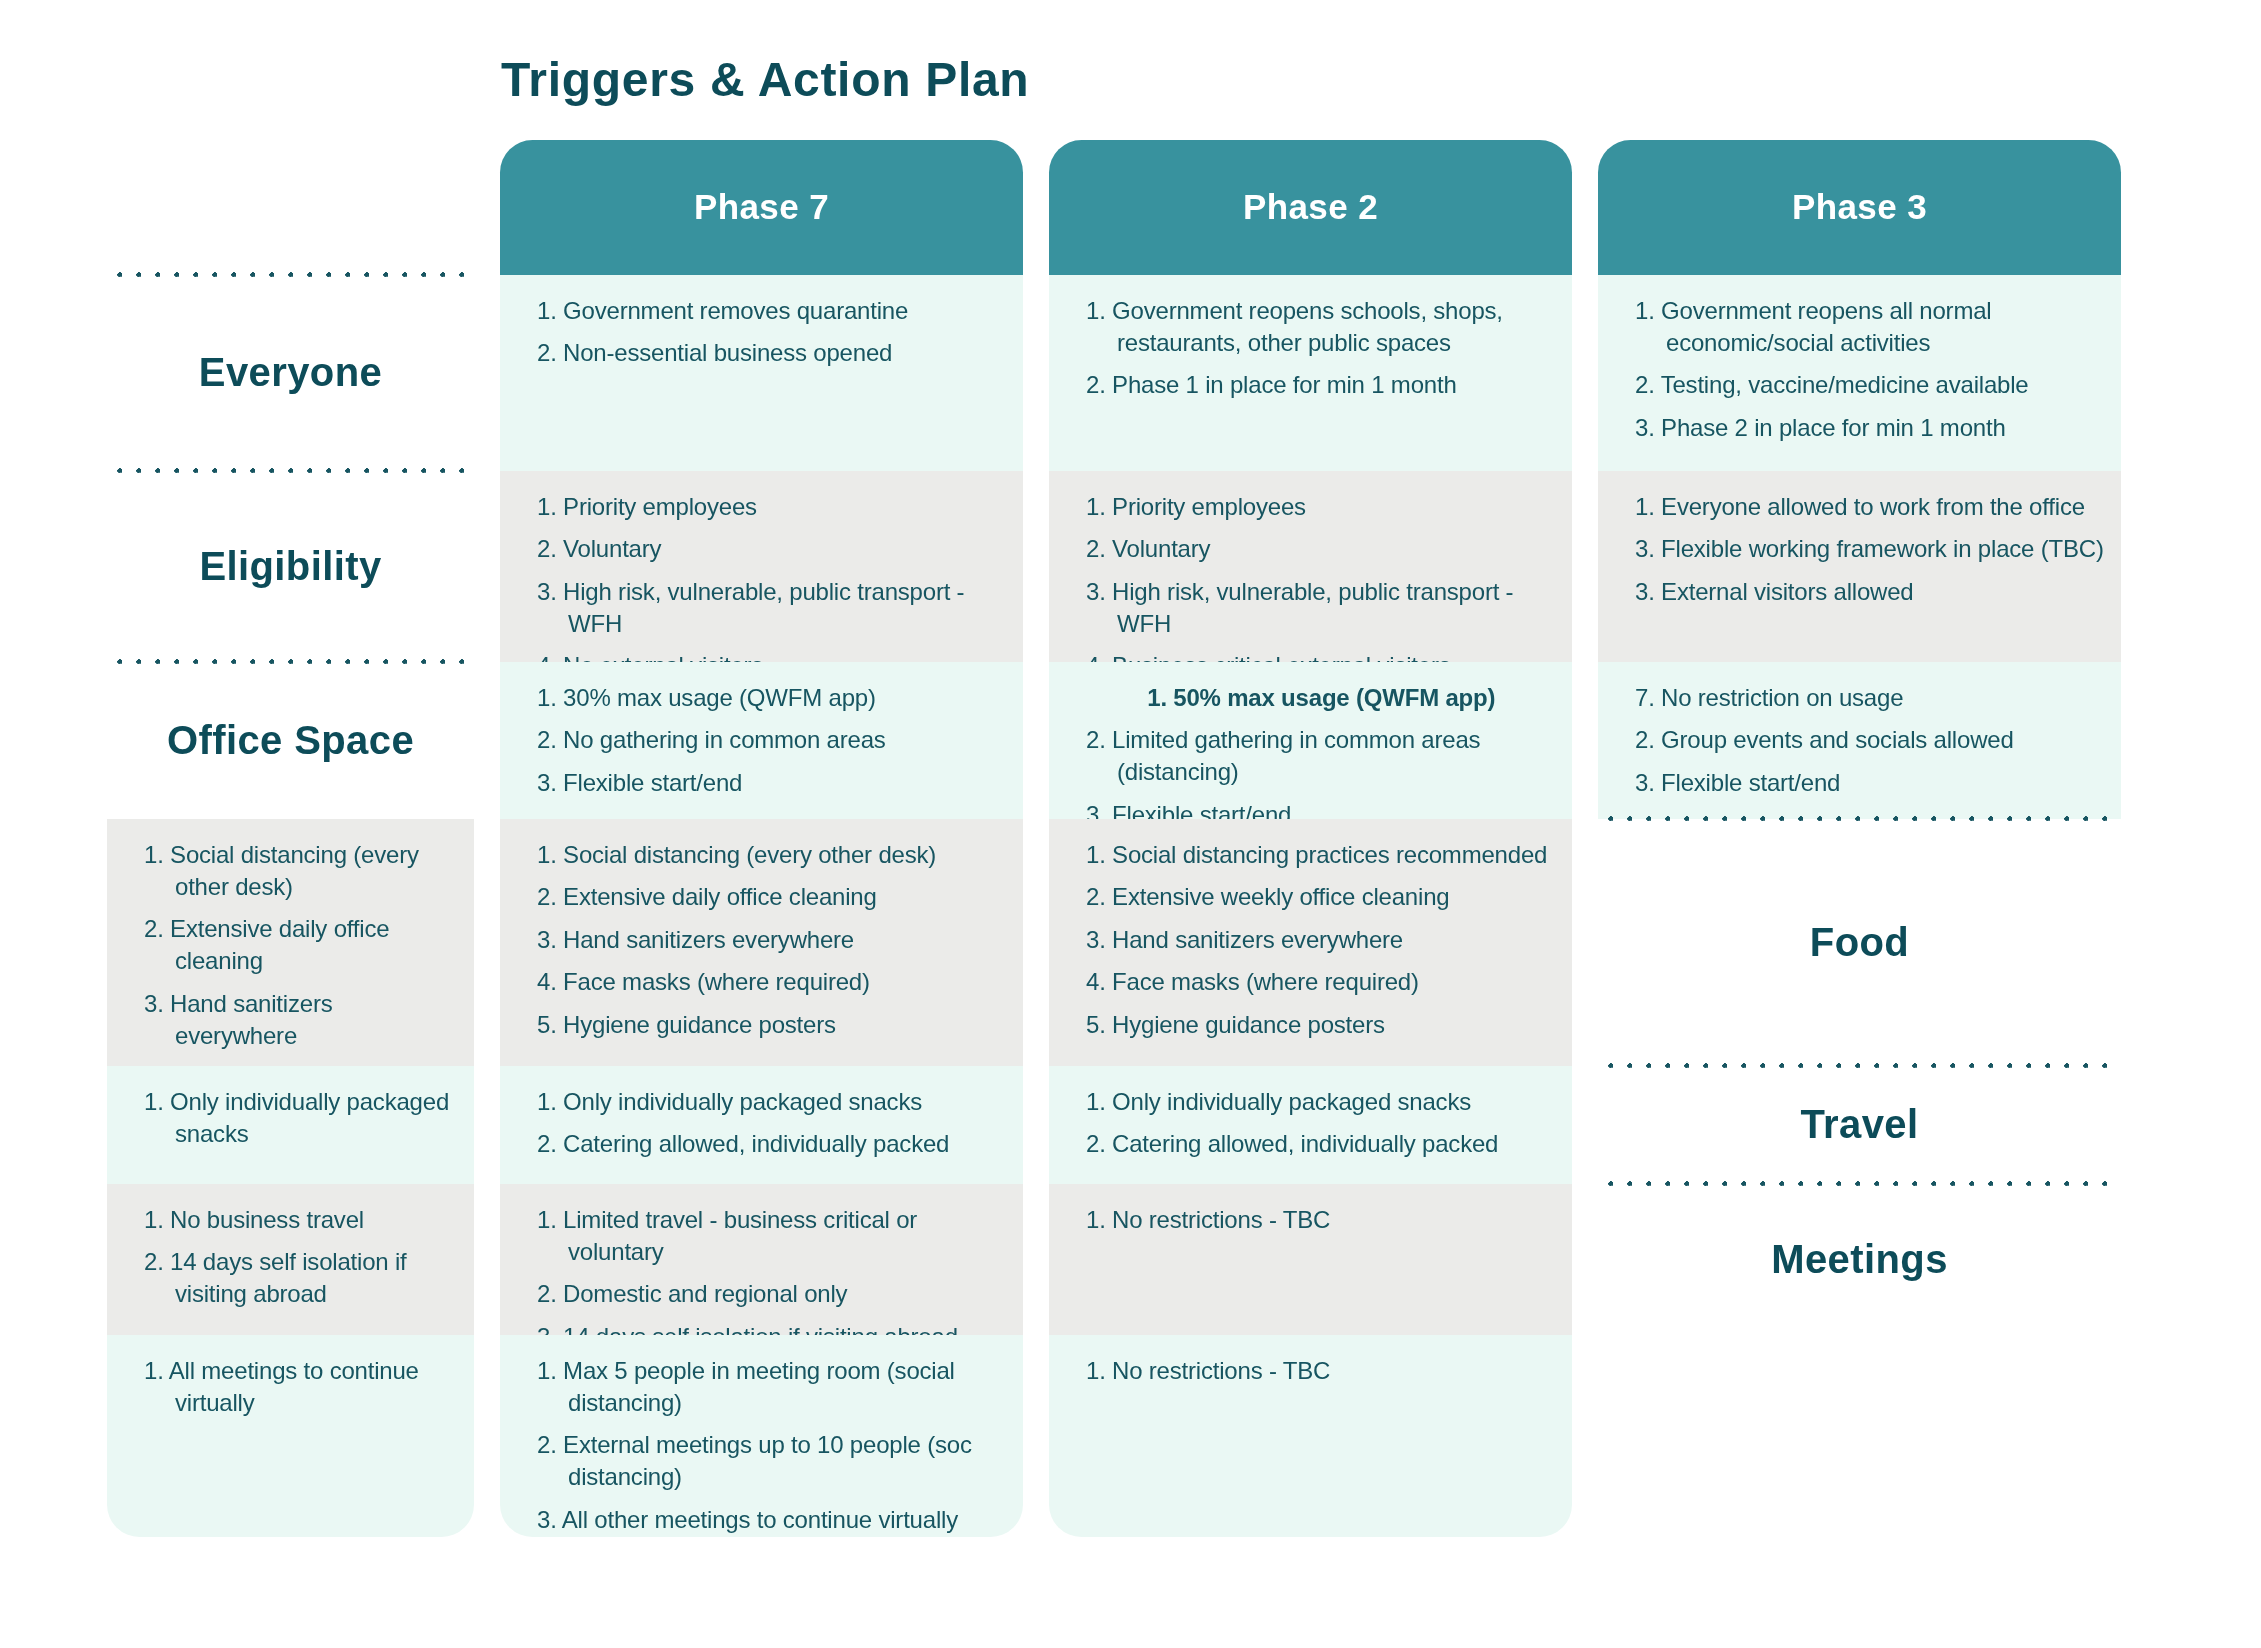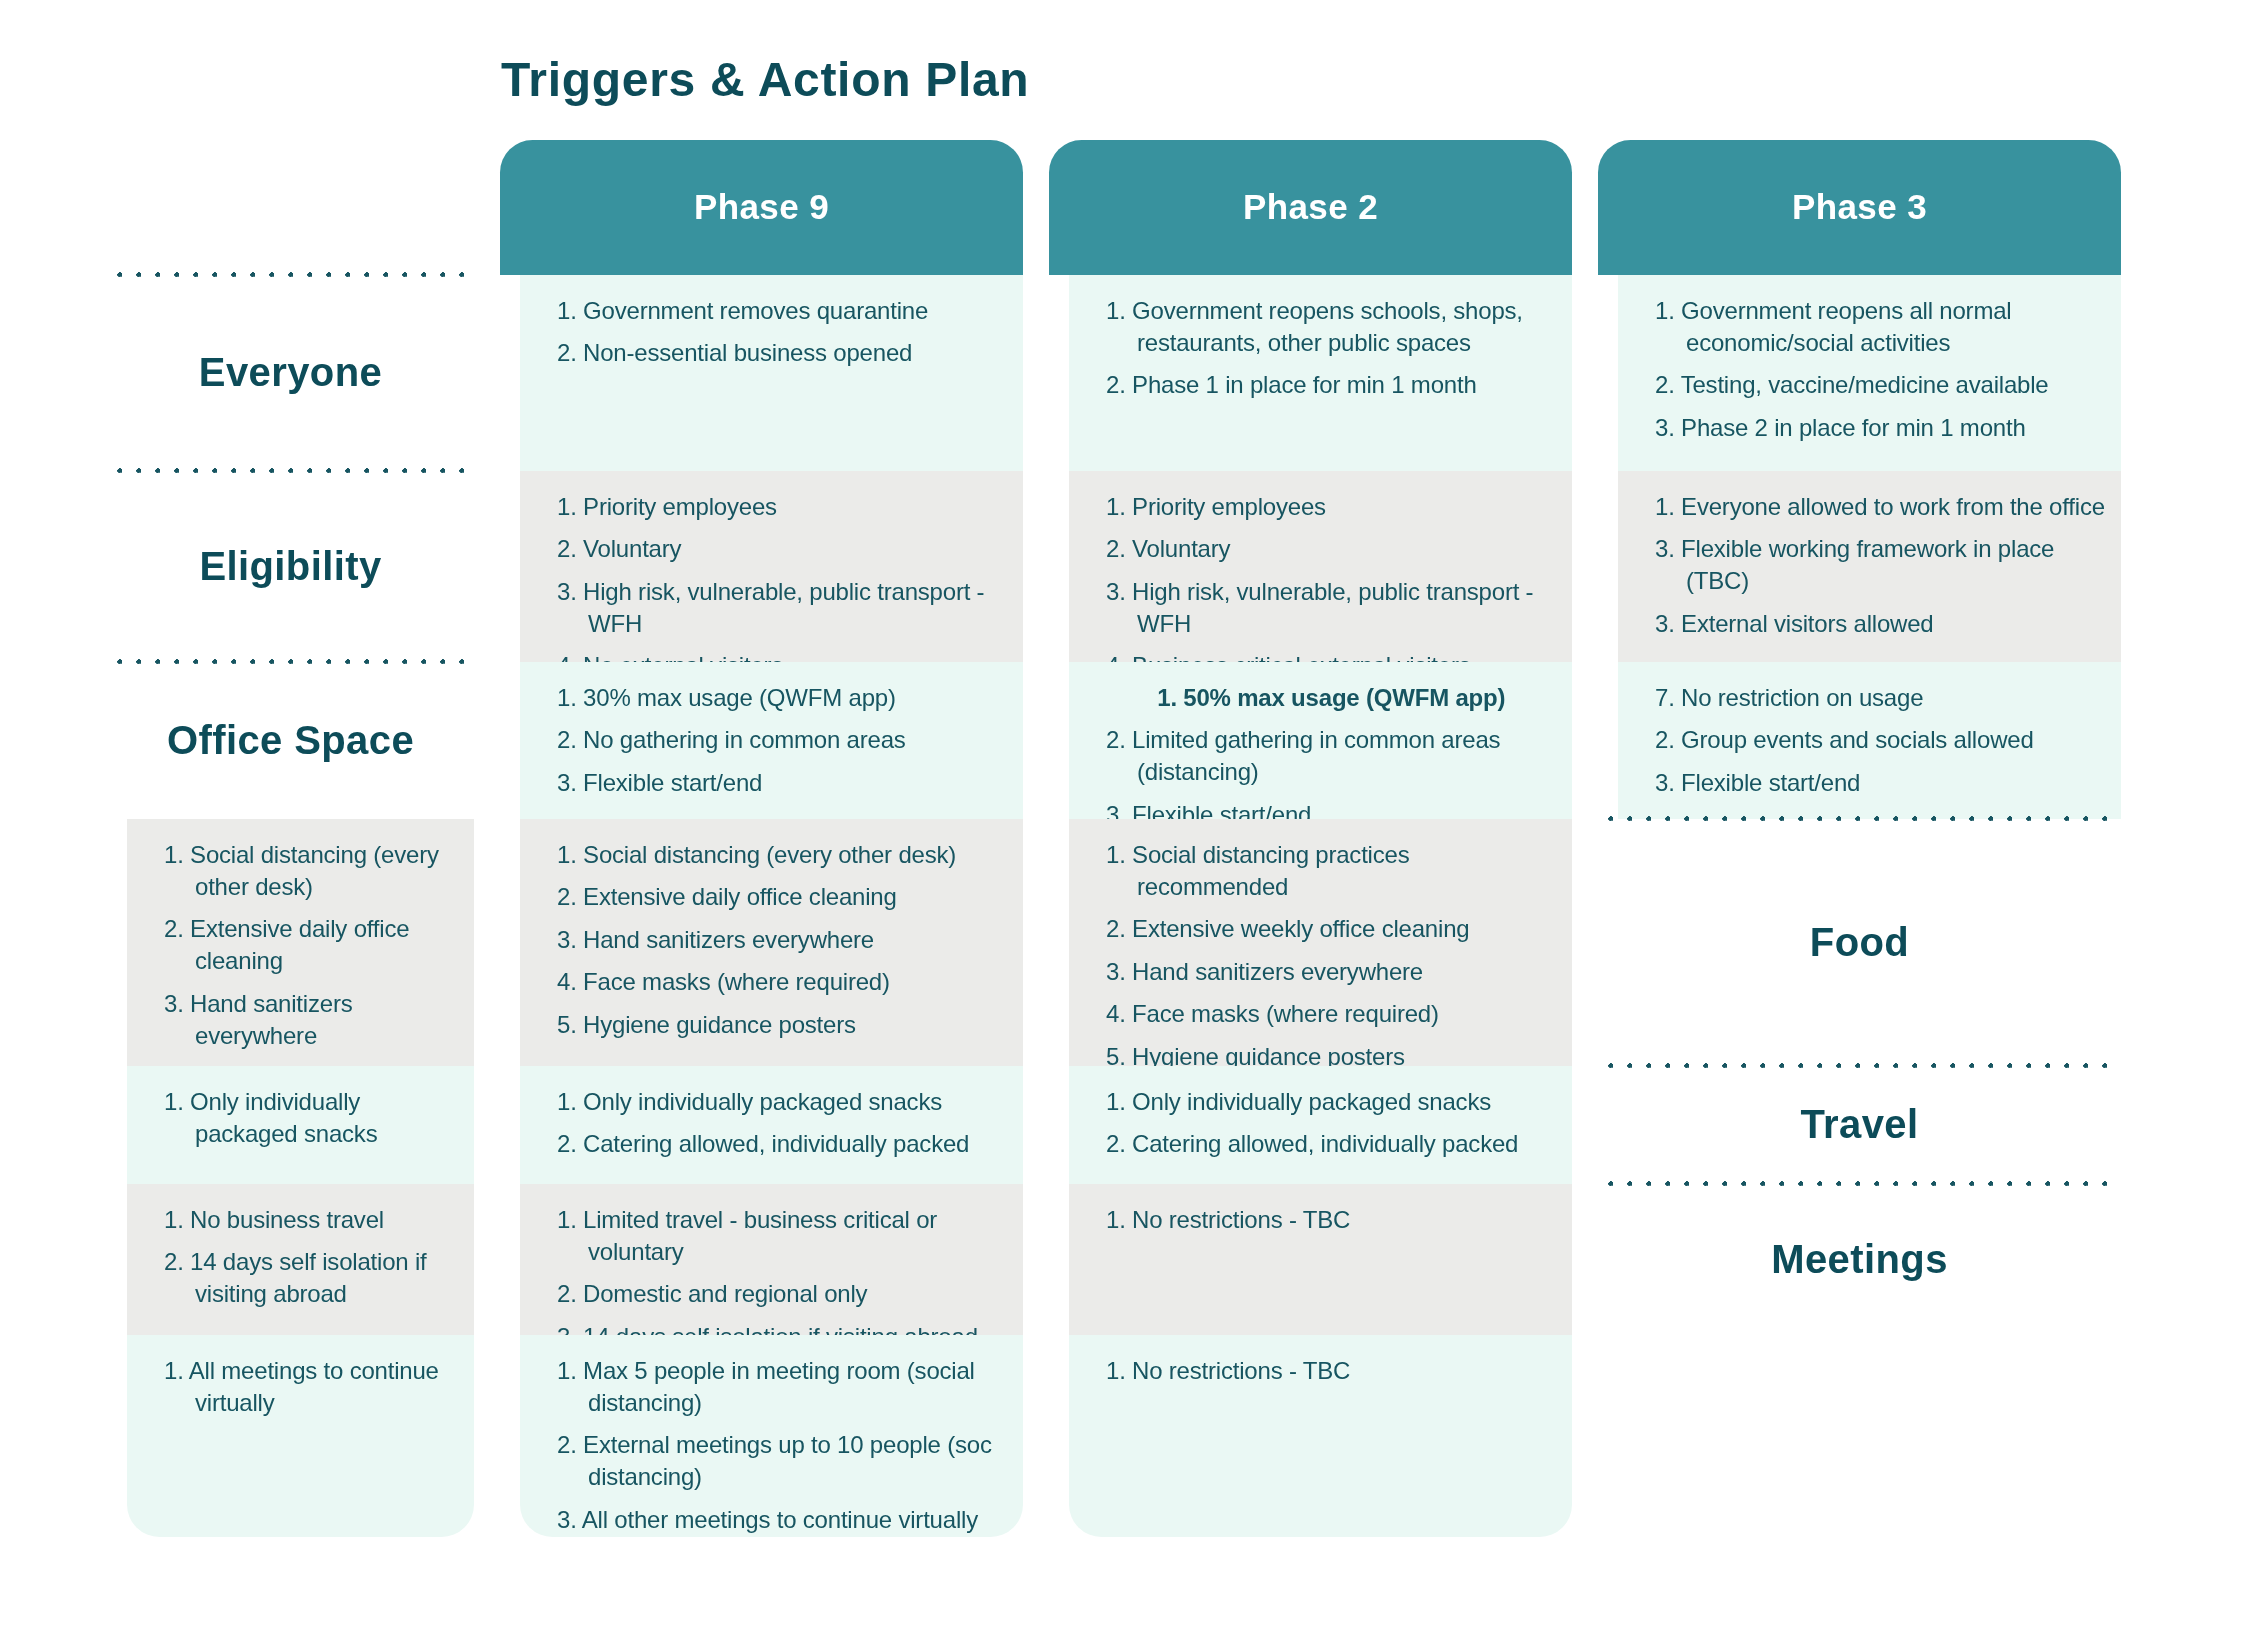--- a/index.html
+++ b/index.html
@@ -42,42 +42,41 @@
     color:var(--title);font-size:40px;font-weight:700;letter-spacing:0.4px;
     text-align:center;
   }
   .dotline{
     position:absolute;top:-2.8px;left:10px;right:10px;height:5.7px;
     background-image:radial-gradient(circle 2.5px at 2.8px 2.8px, var(--dot) 97%, transparent 100%);
     background-size:19px 5.7px;background-repeat:repeat-x;
   }
   .cell{
     padding:20px 15.5px 11.3px 37px;
-    margin-left:20px;
   }
   .cell.mint{background:var(--mint);}
   .cell.gray{background:var(--gray);}
   .cell.last{border-radius:0 0 32.5px 32.5px;}
   .item{
     color:var(--body);
     font-size:24px;line-height:32px;letter-spacing:-0.2px;
     padding-left:31px;text-indent:-31px;
     margin-bottom:10.6px;
   }
   .item:last-child{margin-bottom:0;}
   .item.bold{font-weight:700;text-align:center;}
 </style>
 </head>
 <body>
 
 <div class="title">Triggers &amp; Action Plan</div>
 
 <div class="grid" id="grid">
   <div class="corner"></div>
-  <div class="phase-header">Phase 9</div>
+  <div class="phase-header">Phase 7</div>
   <div class="phase-header">Phase 2</div>
   <div class="phase-header">Phase 3</div>
 
 <div class="label-cell">
       <div class="dotline"></div>
       <span>Everyone</span>
     </div>
     <div class="cell mint">
       <div class="item">1. Government removes quarantine</div>
       <div class="item">2. Non-essential business opened</div>

